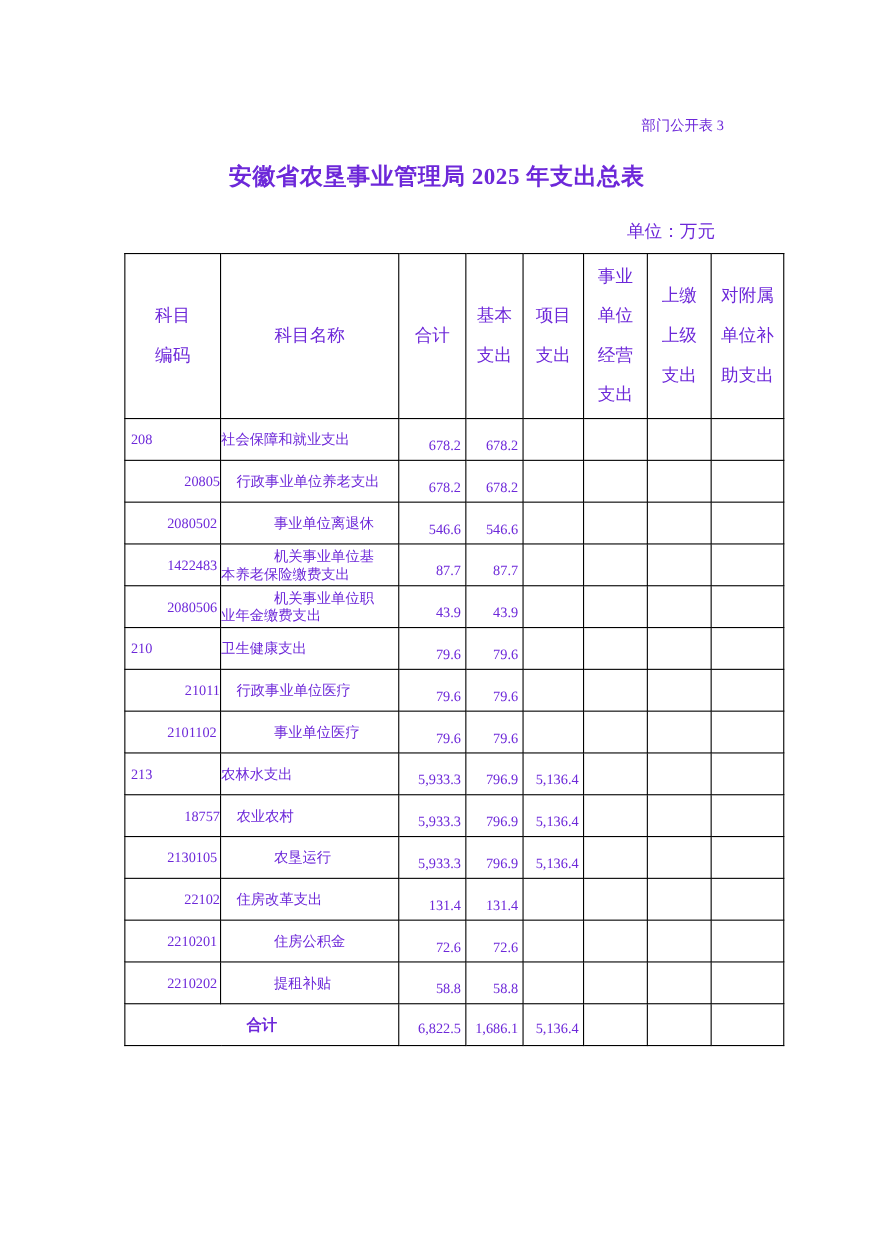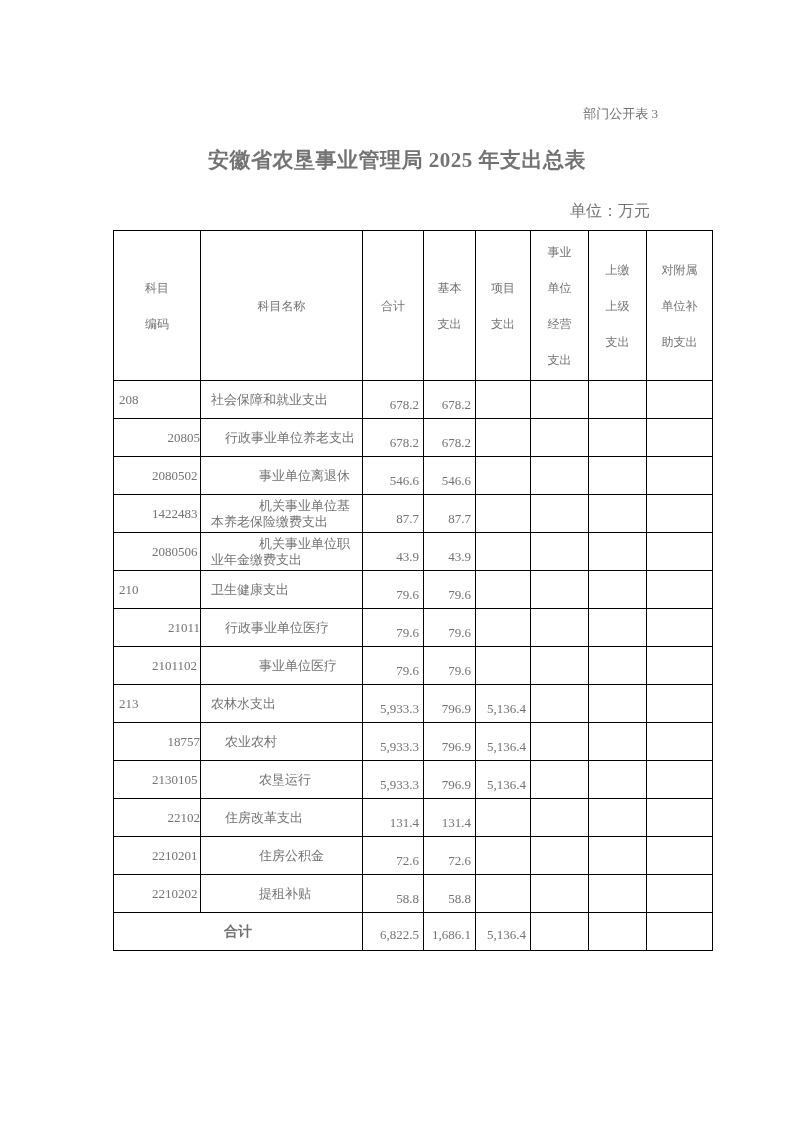--- a/index.html
+++ b/index.html
@@ -5,21 +5,21 @@
   html, body {
     margin: 0;
     padding: 0;
     background: #ffffff;
   }
   .page {
     position: relative;
     width: 794px;
     height: 992px;
     background: #ffffff;
-    color: #737373;
+    color: #6d28d9;
     font-family: "Liberation Serif", "DejaVu Serif", serif;
     overflow: hidden;
   }
   .doc-label {
     position: absolute;
     top: 106px;
     right: 136px;
     font-size: 13px;
     line-height: 16px;
   }
@@ -51,41 +51,41 @@
   }
   .budget-table th,
   .budget-table td {
     border: 1px solid #000000;
     padding: 0;
     overflow: hidden;
   }
   .budget-table thead tr { height: 150px; }
   .budget-table th {
     font-weight: normal;
-    font-size: 12px;
+    font-size: 16px;
     text-align: center;
     vertical-align: middle;
     white-space: pre-line;
     line-height: 36px;
   }
   .budget-table tbody tr,
   .budget-table tfoot tr { height: 38px; }
   td.code {
     font-size: 13px;
     text-align: left;
     vertical-align: middle;
     padding-left: 5px;
   }
   td.code.l2 { padding-left: 20px; text-align: right; }
   td.code.l3 { padding-left: 38px; }
   td.name {
     font-size: 13px;
     text-align: left;
     vertical-align: middle;
-    padding-left: 10px;
+    padding-left: 0;
     padding-right: 4px;
     white-space: pre-line;
     line-height: 16px;
   }
   td.name.l2 { text-indent: 14px; }
   td.name.l3 { text-indent: 48px; }
   td.num {
     font-size: 13px;
     text-align: right;
     vertical-align: bottom;

